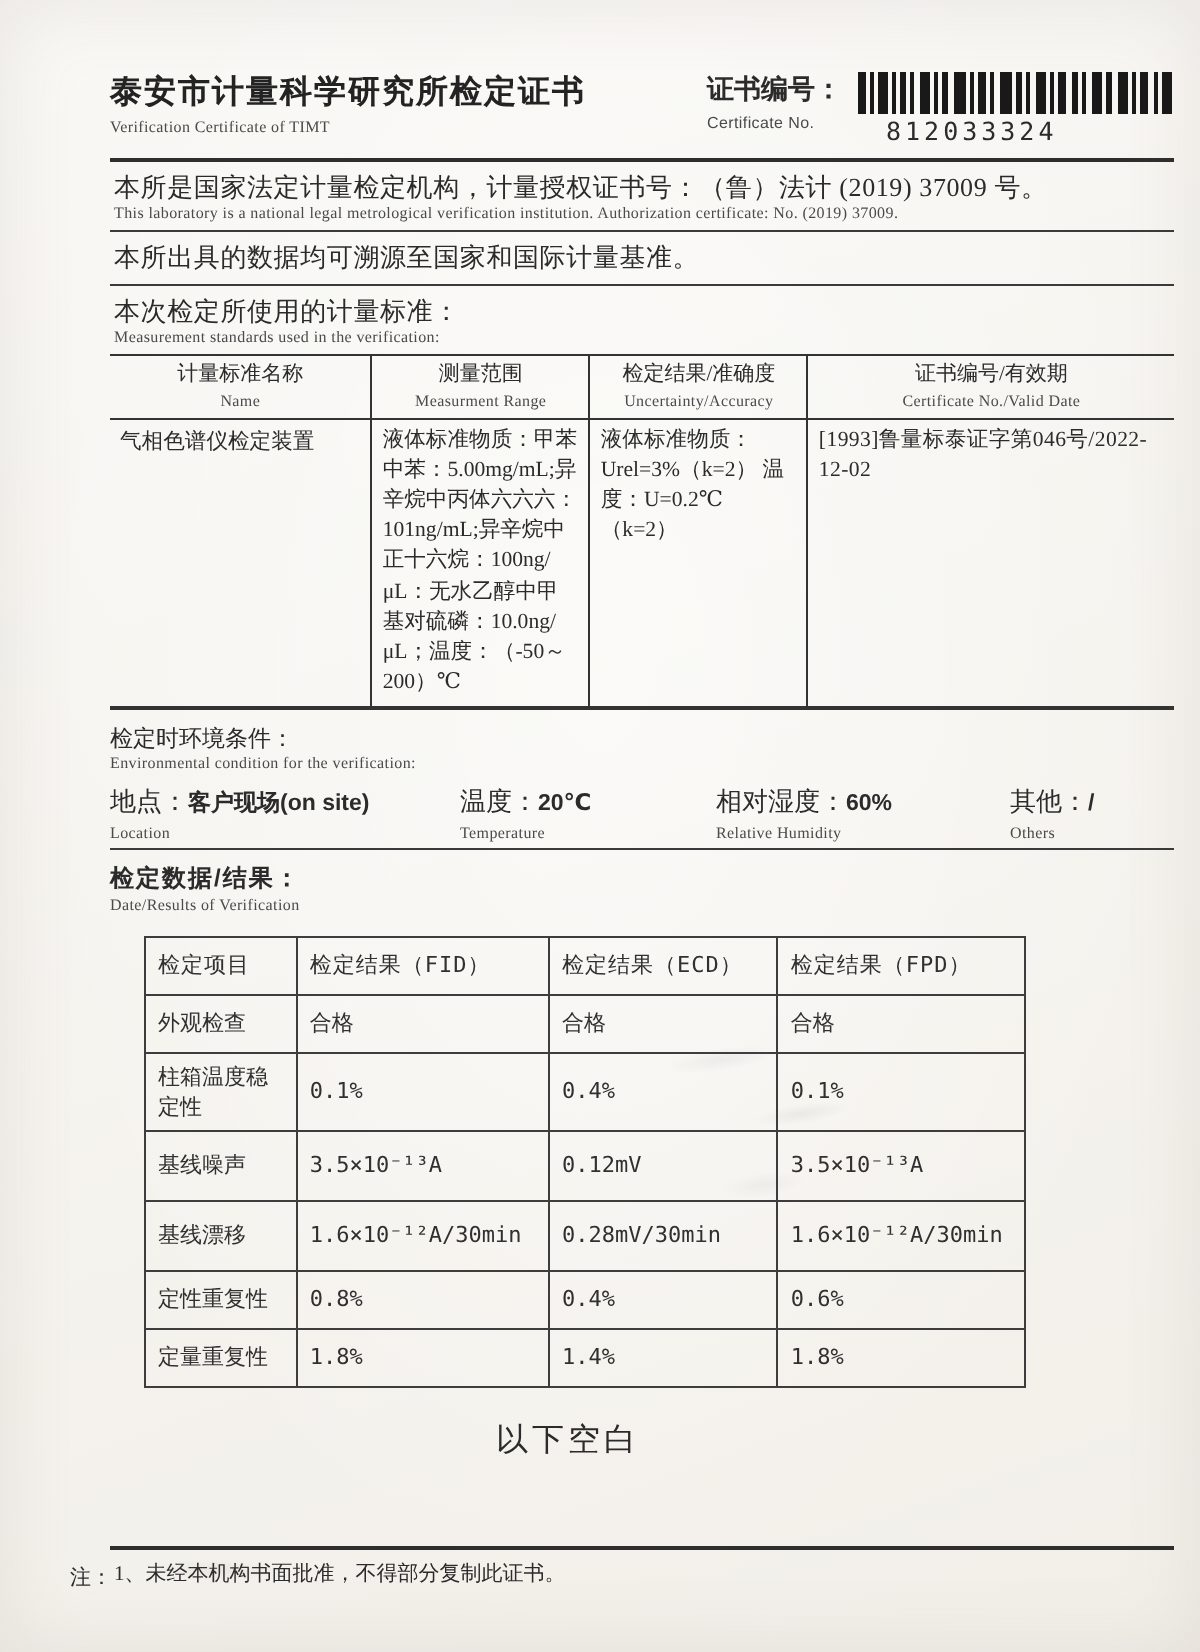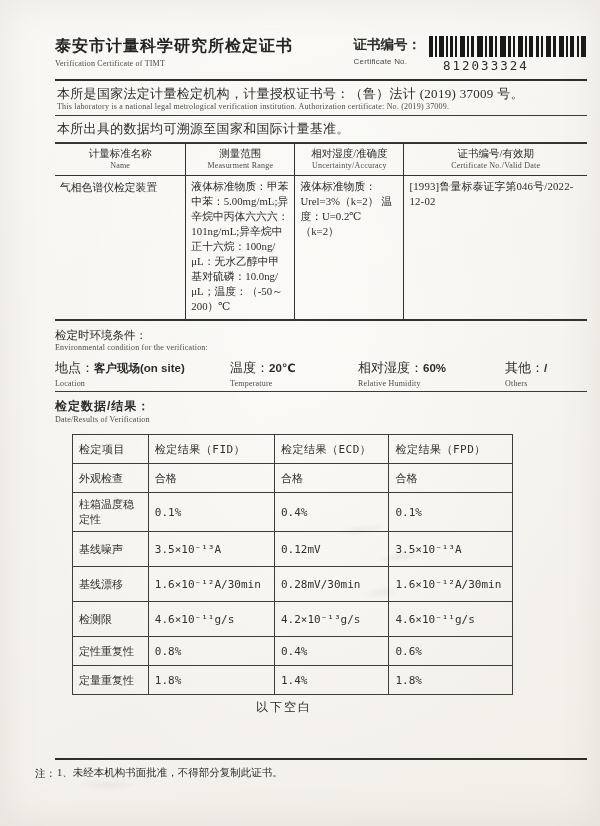--- a/index.html
+++ b/index.html
@@ -69,22 +69,22 @@
     font-size:11px;color:#303030;}
   .res-table td,.res-table th{border:1.5px solid #3d3d3d;text-align:left;
     padding:4px 6px;font-weight:normal;vertical-align:middle;}
   .res-table th{font-size:11px;letter-spacing:.5px;}
   .res-table .c-item{width:90px;}
   .res-table .c-fid{width:117px;}
   .res-table .c-ecd{width:113px;}
   .res-table .c-fpd{width:113px;}
   .res-table tr{height:29px;}
   .res-table tr.tall{height:35px;}
-  .blank-note{width:458px;text-align:center;font-size:12px;letter-spacing:2px;
-    margin-top:4px;font-family:Liberation Sans, sans-serif;}
+  .blank-note{width:458px;text-align:center;font-size:16px;letter-spacing:2px;
+    margin-top:16px;font-family:Liberation Sans, sans-serif;}
 
   
   .foot-rule{margin-top:42px;}
   .footer{display:flex;margin-top:7px;margin-left:-20px;}
   .notes{display:flex;font-size:10.5px;width:370px;}
   .note-label{flex:0 0 22px;}
   .note-item{margin-bottom:2px;}
   .note-item .zh{font-size:10.5px;line-height:1.2;}
 
   
@@ -155,32 +155,36 @@
 
     <div class="stmt">
       <div class="zh">本所是国家法定计量检定机构，计量授权证书号：（鲁）法计 (2019) 37009 号。</div>
       <div class="en">This laboratory is a national legal metrological verification institution. Authorization certificate: No. (2019) 37009.</div>
     </div>
     <hr class="rule">
     <div class="stmt">
       <div class="zh">本所出具的数据均可溯源至国家和国际计量基准。</div>
     </div>
     <hr class="rule">
+    <div class="stmt">
+      <div class="zh">本次检定所使用的计量标准：</div>
+      <div class="en">Measurement standards used in the verification:</div>
+    </div>
 
     <div class="std-table">
       <div class="cell head c1">
         <span>计量标准名称</span>
         <span class="en">Name</span>
       </div>
       <div class="cell head c2">
         <span>测量范围</span>
         <span class="en">Measurment Range</span>
       </div>
       <div class="cell head c3">
-        <span>相对湿度/准确度</span>
+        <span>检定结果/准确度</span>
         <span class="en">Uncertainty/Accuracy</span>
       </div>
       <div class="cell head c4">
         <span>证书编号/有效期</span>
         <span class="en">Certificate No./Valid Date</span>
       </div>
       <div class="cell body b1 c1">气相色谱仪检定装置</div>
       <div class="cell body b2 c2">液体标准物质：甲苯中苯：5.00mg/mL;异辛烷中丙体六六六：101ng/mL;异辛烷中正十六烷：100ng/μL：无水乙醇中甲基对硫磷：10.0ng/μL；温度：（-50～200）℃</div>
       <div class="cell body b3 c3">液体标准物质：Urel=3%（k=2） 温度：U=0.2℃（k=2）</div>
       <div class="cell body b4 c4">[1993]鲁量标泰证字第046号/2022-12-02</div>
@@ -240,26 +244,20 @@
         <td>3.5×10⁻¹³A</td>
         <td>0.12mV</td>
         <td>3.5×10⁻¹³A</td>
       </tr>
       <tr class="tall">
         <td>基线漂移</td>
         <td>1.6×10⁻¹²A/30min</td>
         <td>0.28mV/30min</td>
         <td>1.6×10⁻¹²A/30min</td>
       </tr>
-      <tr class="tall">
-        <td>检测限</td>
-        <td>4.6×10⁻¹¹g/s</td>
-        <td>4.2×10⁻¹³g/s</td>
-        <td>4.6×10⁻¹¹g/s</td>
-      </tr>
       <tr>
         <td>定性重复性</td>
         <td>0.8%</td>
         <td>0.4%</td>
         <td>0.6%</td>
       </tr>
       <tr>
         <td>定量重复性</td>
         <td>1.8%</td>
         <td>1.4%</td>

